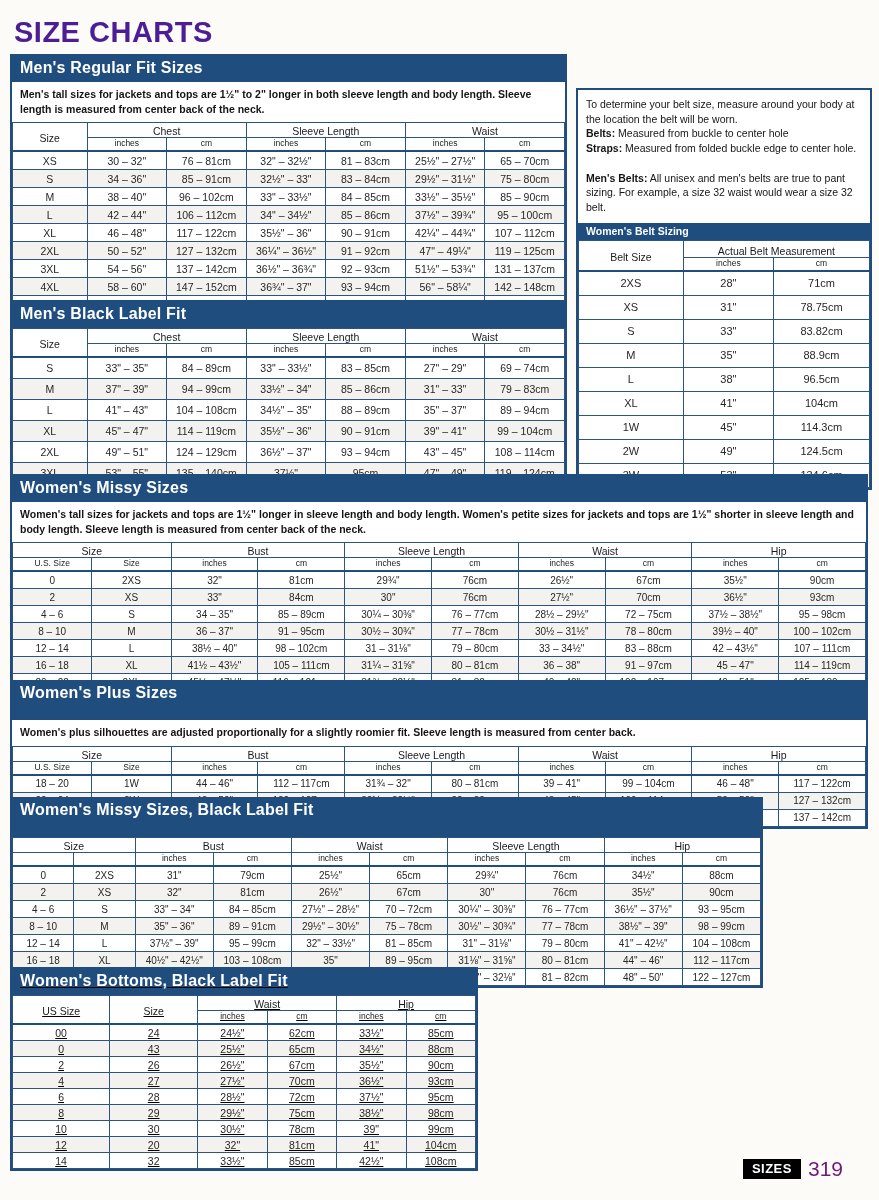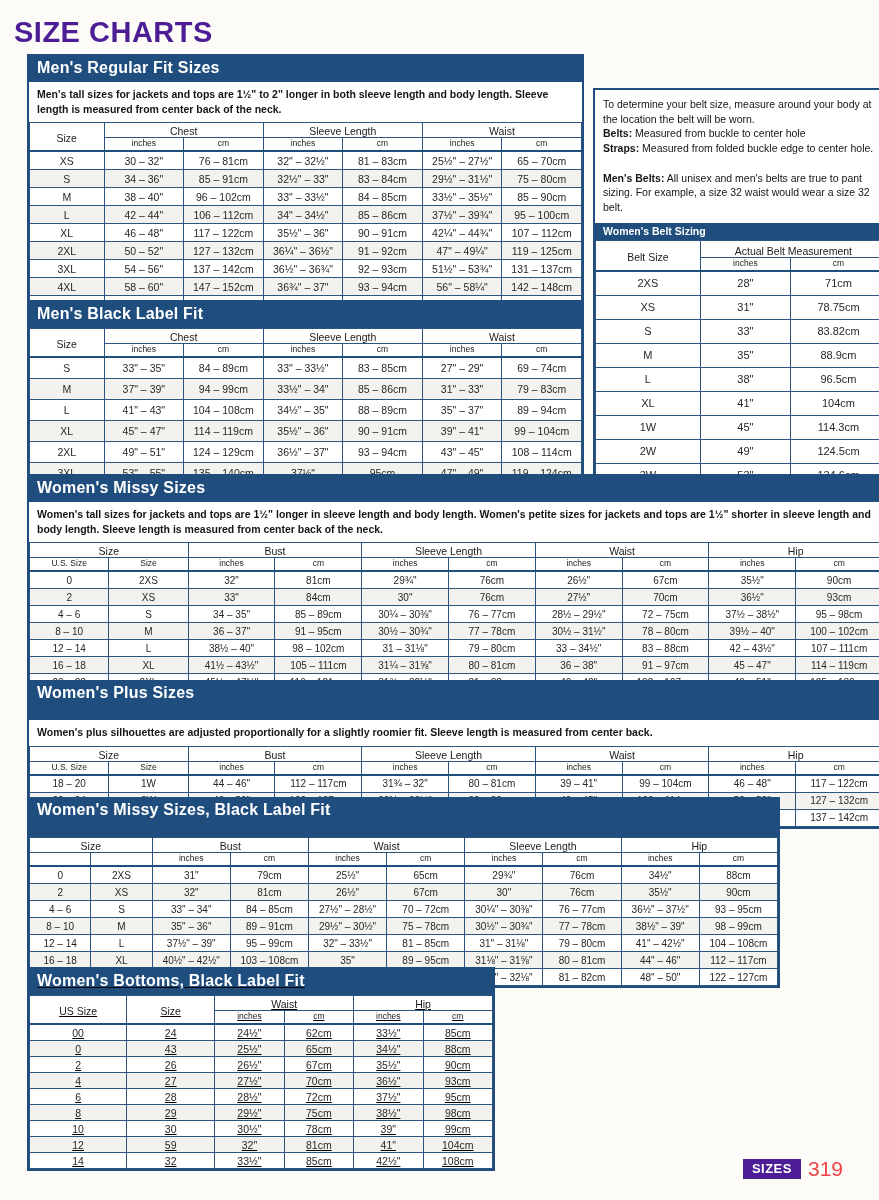--- a/index.html
+++ b/index.html
@@ -5,21 +5,21 @@
   html,body { margin:0; padding:0; background:#e8e6e1; }
   .page {
     position:relative; width:879px; height:1200px; margin:0 auto;
     background:#fcfbf8; font-family:"Liberation Sans", sans-serif;
     overflow:hidden;
   }
   .page-title {
     position:absolute; left:14px; top:16px;
     font-size:29px; font-weight:bold; color:#4c1d95; letter-spacing:0.5px;
   }
-  .panel { position:absolute; border:2px solid #1f4d7e; background:#c4b5fd; box-sizing:border-box;margin-left:17px; }
+  .panel { position:absolute; border:2px solid #1f4d7e; background:#c4b5fd; box-sizing:border-box; }
   .bar {
     background:#1f4d7e; color:#fff; font-weight:bold;
     font-size:16px; padding:3px 8px 5px; letter-spacing:0.2px;
   }
   .subbar { background:#1f4d7e; color:#fff; font-weight:bold; font-size:10.5px; padding:2px 8px 3px; }
   .intro { font-size:10.5px; color:#151515; padding:5px 8px 6px; line-height:1.4; background:#fff;font-weight:bold; }
   .text-block { font-size:10.5px; color:#151515; padding:7px 8px 8px; line-height:1.4; background:#fff; }
 
   table { border-collapse:collapse; width:100%; table-layout:fixed; background:#fff; }
   th, td { border:1px solid #2c5480; overflow:hidden; white-space:nowrap; text-align:center; }
@@ -42,22 +42,22 @@
   #sec-missy        { left:10px; top:474px; width:858px; }
   #sec-missy td, #sec-plus td { font-size:10px; }
   #sec-plus         { left:10px; top:680px; width:858px; }
   #sec-plus .bar, #sec-missy-black .bar { padding:2px 8px 18px; }
   #sec-missy-black  { left:10px; top:797px; width:753px; }
   #sec-missy-black td { font-size:10px; }
   #sec-bottoms      { left:10px; top:967px; width:468px;text-decoration:underline; }
   #sec-bottoms td   { padding:1.5px 1px; }
 
   .footer { position:absolute; right:36px; top:1157px; display:flex; align-items:center; gap:7px; }
-  .footer-box { background:#4c1d95; color:#fff; font-weight:bold; font-size:13px; padding:2px 9px 3px; letter-spacing:0.5px; }
-  .footer-page { font-size:21px; color:#ef4444; }
+  .footer-box { background:#000000; color:#fff; font-weight:bold; font-size:13px; padding:2px 9px 3px; letter-spacing:0.5px; }
+  .footer-page { font-size:21px; color:#701a75; }
 </style>
 </head>
 <body>
 
 <div class="page">
 
   <div class="page-title">SIZE CHARTS</div>
 
   <section class="panel" id="sec-mens-regular">
     <div class="bar">
@@ -715,21 +715,21 @@
           <tr>
             <td>10</td>
             <td>30</td>
             <td>30½"</td>
             <td>78cm</td>
             <td>39"</td>
             <td>99cm</td>
           </tr>
           <tr>
             <td>12</td>
-            <td>59</td>
+            <td>20</td>
             <td>32"</td>
             <td>81cm</td>
             <td>41"</td>
             <td>104cm</td>
           </tr>
           <tr>
             <td>14</td>
             <td>32</td>
             <td>33½"</td>
             <td>85cm</td>

